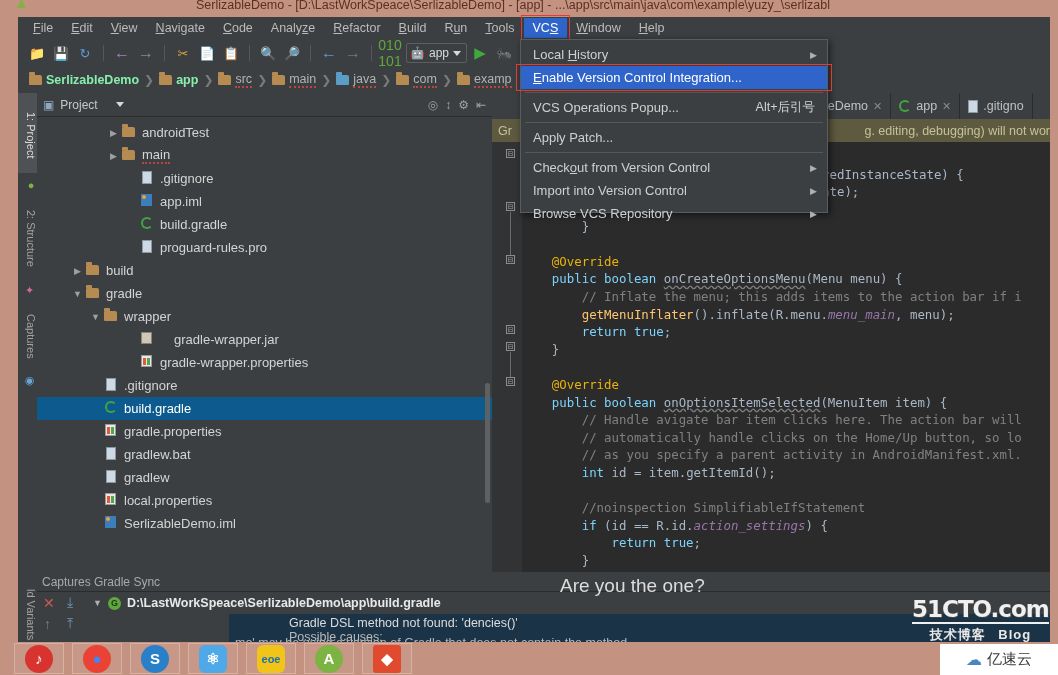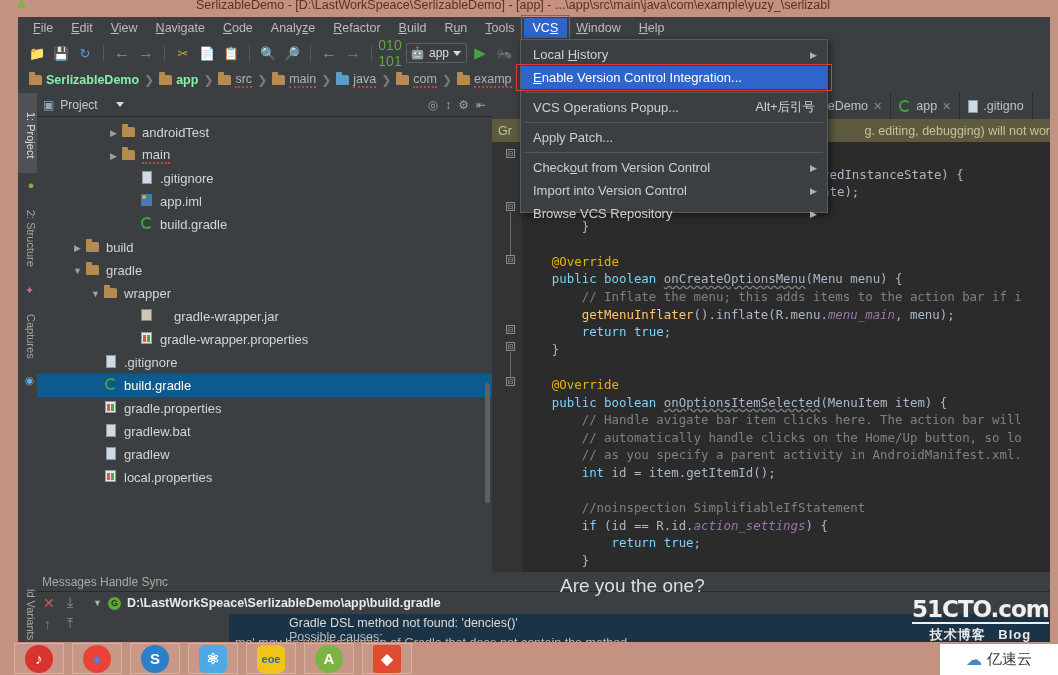--- a/index.html
+++ b/index.html
@@ -336,20 +336,26 @@
           <span class="ficon"><span class="imlico"></span></span>
           <span style="margin-left:5px" class="">app.iml</span>
         </div>
         <div class="row">
           <span style="width:84px;flex:none"></span>
           <span class="arrow"></span>
           <span class="ficon"><span class="gradleico"></span></span>
           <span style="margin-left:5px" class="">build.gradle</span>
         </div>
         <div class="row">
+          <span style="width:84px;flex:none"></span>
+          <span class="arrow"></span>
+          <span class="ficon"><span class="fileico"></span></span>
+          <span style="margin-left:5px" class="">proguard-rules.pro</span>
+        </div>
+        <div class="row">
           <span style="width:30px;flex:none"></span>
           <span class="arrow">▶</span>
           <span class="ficon"><span class="folder"></span></span>
           <span style="margin-left:5px" class="">build</span>
         </div>
         <div class="row">
           <span style="width:30px;flex:none"></span>
           <span class="arrow">▼</span>
           <span class="ficon"><span class="folder"></span></span>
           <span style="margin-left:5px" class="">gradle</span>
@@ -400,20 +406,26 @@
           <span style="width:48px;flex:none"></span>
           <span class="arrow"></span>
           <span class="ficon"><span class="fileico"></span></span>
           <span style="margin-left:5px" class="">gradlew</span>
         </div>
         <div class="row">
           <span style="width:48px;flex:none"></span>
           <span class="arrow"></span>
           <span class="ficon"><span class="propico"></span></span>
           <span style="margin-left:5px" class="">local.properties</span>
+        </div>
+        <div class="row">
+          <span style="width:48px;flex:none"></span>
+          <span class="arrow"></span>
+          <span class="ficon"><span class="imlico"></span></span>
+          <span style="margin-left:5px" class="">SerlizableDemo.iml</span>
         </div>
       </div>
     <div class="vscroll"></div>
   </div>
 
   <div class="editor">
     <div class="edtabs">
       <div class="etab" style="padding-left:322px">
         <span>bleDemo</span>
         <span class="x">✕</span>
@@ -500,21 +512,21 @@
       <span class="sub">▶</span>
     </div>
     <div class="mi">
       <span>Browse VCS Repository</span>
       <span class="sub">▶</span>
     </div>
   </div>
 
   <div class="msgpanel">
     <div class="msghdr">
-      <span>Messages Handle Sync</span>
+      <span>Captures Gradle Sync</span>
     </div>
     <div class="msgbody">
       <div class="msgtools">
         <span class="mtbtn" style="left:2px;top:3px;color:#cc5c52">✕</span>
         <span class="mtbtn" style="left:26px;top:2px;color:#6f94b8">⤓</span>
         <span class="mtbtn" style="left:3px;top:24px;color:#7d7f80">↑</span>
         <span class="mtbtn" style="left:26px;top:23px;color:#6f94b8">⤒</span>
       </div>
       <div class="msglist">
         <div class="msgrow1">

